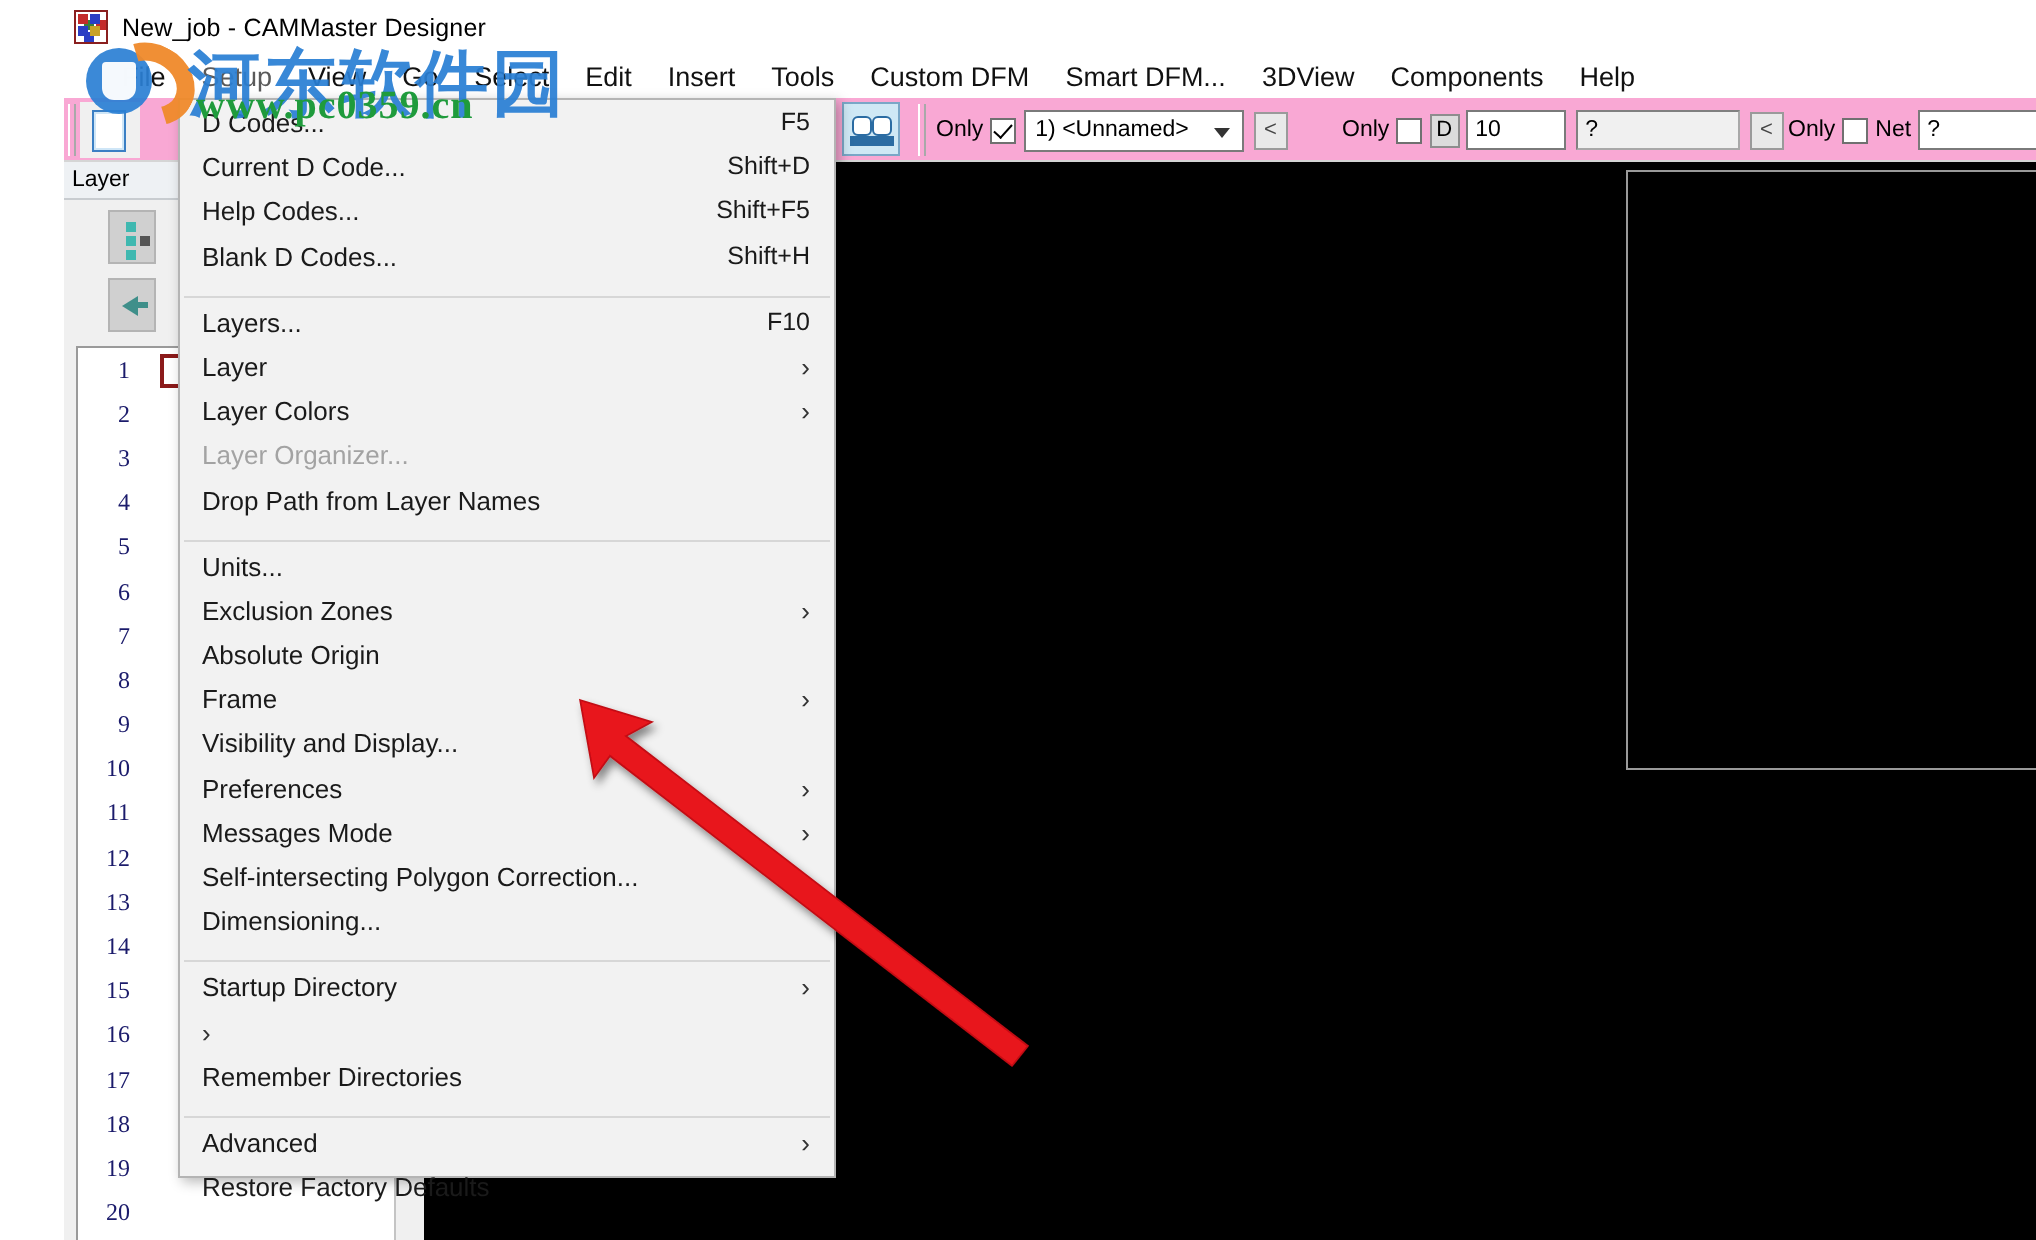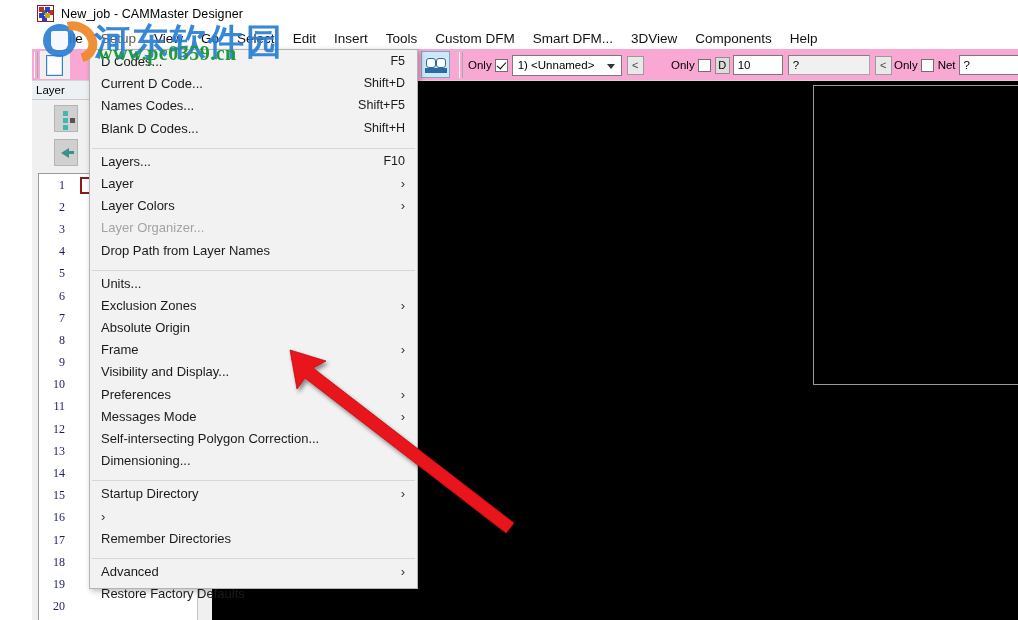--- a/index.html
+++ b/index.html
@@ -555,21 +555,21 @@
   <div class="dropdown" id="dropdown">
       <div class="menu-item">
         <span class="mi-label">D Codes...</span>
         <span class="mi-accel">F5</span>
       </div>
       <div class="menu-item">
         <span class="mi-label">Current D Code...</span>
         <span class="mi-accel">Shift+D</span>
       </div>
       <div class="menu-item">
-        <span class="mi-label">Names Codes...</span>
+        <span class="mi-label">Help Codes...</span>
         <span class="mi-accel">Shift+F5</span>
       </div>
       <div class="menu-item">
         <span class="mi-label">Blank D Codes...</span>
         <span class="mi-accel">Shift+H</span>
       </div>
       <div class="menu-sep"></div>
       <div class="menu-item">
         <span class="mi-label">Layers...</span>
         <span class="mi-accel">F10</span>

